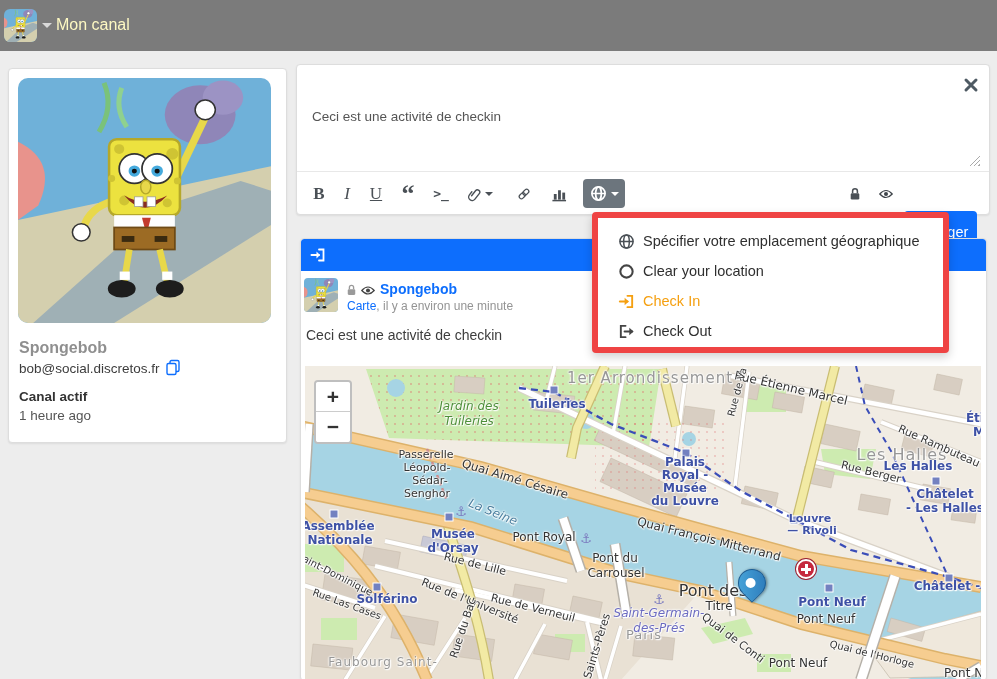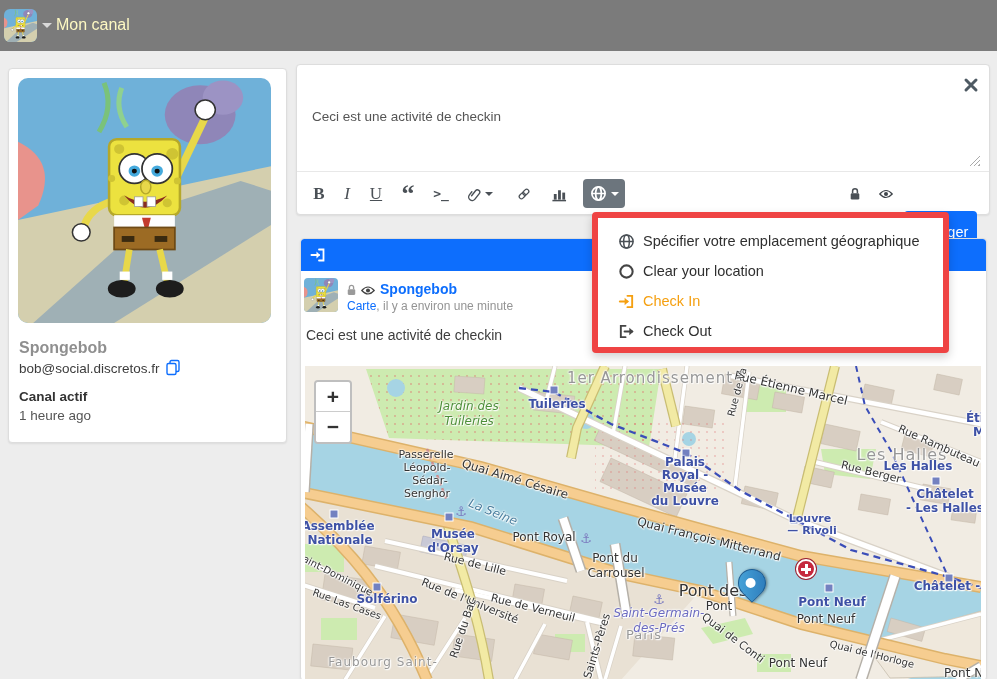--- a/index.html
+++ b/index.html
@@ -439,21 +439,21 @@
           <span class="ml st" style="left: 122px; top: 127px; transform: translate(-50%, -50%);">Senghor</span>
           <span class="ml st" style="left: 210px; top: 113px; font-size: 12px; transform: translate(-50%, -50%) rotate(17deg);">Quai Aimé Césaire</span>
           <span class="ml st" style="left: 404px; top: 173px; font-size: 12px; transform: translate(-50%, -50%) rotate(14deg);">Quai François Mitterrand</span>
           <span class="ml st" style="left: 486px; top: 22px; font-size: 12px; transform: translate(-50%, -50%) rotate(13deg);">Rue Étienne Marcel</span>
           <span class="ml st" style="left: 634px; top: 80px; transform: translate(-50%, -50%) rotate(24deg);">Rue Rambuteau</span>
           <span class="ml st" style="left: 566px; top: 106px; transform: translate(-50%, -50%) rotate(14deg);">Rue Berger</span>
           <span class="ml st" style="left: 239px; top: 171px; font-size: 12px; transform: translate(-50%, -50%);">Pont Royal</span>
           <span class="ml st" style="left: 310px; top: 192px; font-size: 12px; transform: translate(-50%, -50%);">Pont du</span>
           <span class="ml st" style="left: 311px; top: 207px; font-size: 12px; transform: translate(-50%, -50%);">Carrousel</span>
           <span class="ml st" style="left: 408px; top: 224px; font-size: 16px; transform: translate(-50%, -50%);">Pont des</span>
-          <span class="ml st" style="left: 414px; top: 240px; font-size: 12px; transform: translate(-50%, -50%);">Pont</span>
+          <span class="ml st" style="left: 414px; top: 240px; font-size: 12px; transform: translate(-50%, -50%);">Titre</span>
           <span class="ml st" style="left: 521px; top: 253px; font-size: 12px; transform: translate(-50%, -50%);">Pont Neuf</span>
           <span class="ml st" style="left: 493px; top: 297px; font-size: 12px; transform: translate(-50%, -50%);">Pont Neuf</span>
           <span class="ml st" style="left: 666px; top: 307px; font-size: 12px; transform: translate(-50%, -50%);">Pont Neu</span>
           <span class="ml st" style="left: 428px; top: 272px; transform: translate(-50%, -50%) rotate(37deg);">Quai de Conti</span>
           <span class="ml st" style="left: 567px; top: 288px; font-size: 10px; transform: translate(-50%, -50%) rotate(14deg);">Quai de l'Horloge</span>
           <span class="ml st" style="left: 170px; top: 198px; transform: translate(-50%, -50%) rotate(14deg);">Rue de Lille</span>
           <span class="ml st" style="left: 165px; top: 235px; transform: translate(-50%, -50%) rotate(22deg);">Rue de l'Université</span>
           <span class="ml st" style="left: 228px; top: 242px; transform: translate(-50%, -50%) rotate(14deg);">Rue de Verneuil</span>
           <span class="ml st" style="left: 158px; top: 262px; transform: translate(-50%, -50%) rotate(-72deg);">Rue du Bac</span>
           <span class="ml st" style="left: 30px; top: 208px; font-size: 10px; transform: translate(-50%, -50%) rotate(27deg);">Saint-Dominique</span>

